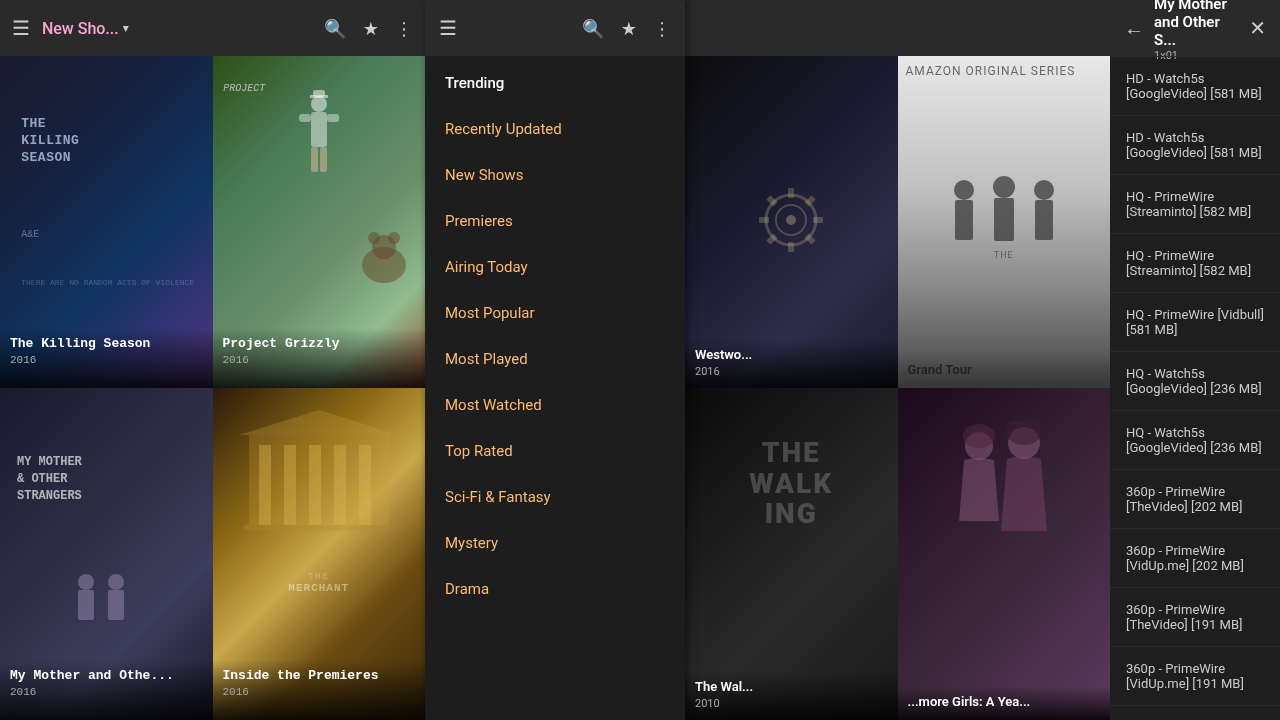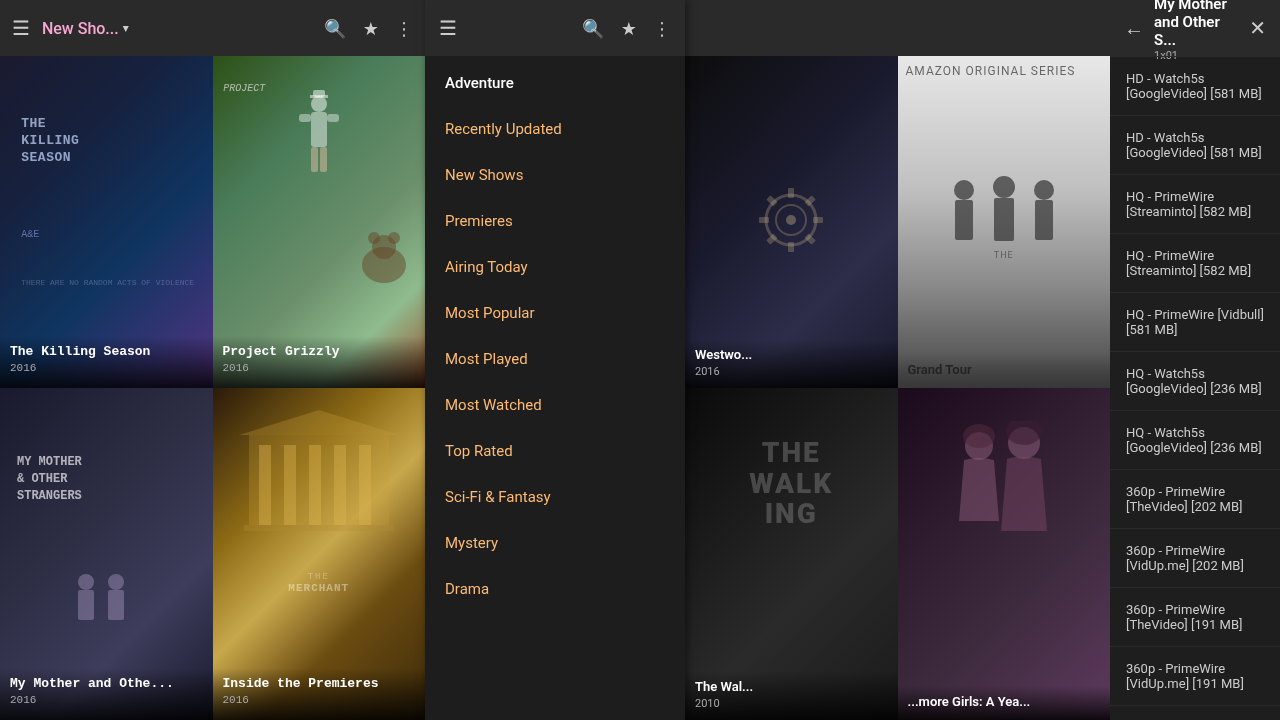--- a/index.html
+++ b/index.html
@@ -101,21 +101,21 @@
     }
     .show-merchant {
       background: linear-gradient(135deg, #2a1a0a 0%, #8b6914 30%, #c8a84b 50%, #6b4c11 70%, #3d2a0a 100%);
     }
 
     .show-card-info {
       position: absolute;
       bottom: 0;
       left: 0;
       right: 0;
-      padding: 8px 10px 14px;
+      padding: 8px 10px 22px;
       background: linear-gradient(transparent, rgba(0,0,0,0.85));
     }
 
     .show-title {
       font-size: 13px;
       font-weight: 600;
       color: #fff;
       line-height: 1.2;
     }
 
@@ -414,21 +414,21 @@
   <div class="middle-header">
     <span class="hamburger-icon">☰</span>
     <div class="header-icons">
       <span class="header-icon">🔍</span>
       <span class="header-icon">★</span>
       <span class="header-icon">⋮</span>
     </div>
   </div>
 
   <div class="menu-list">
-    <div class="menu-item active">Adventure</div>
+    <div class="menu-item active">Trending</div>
     <div class="menu-item">Recently Updated</div>
     <div class="menu-item">New Shows</div>
     <div class="menu-item">Premieres</div>
     <div class="menu-item">Airing Today</div>
     <div class="menu-item">Most Popular</div>
     <div class="menu-item">Most Played</div>
     <div class="menu-item">Most Watched</div>
     <div class="menu-item">Top Rated</div>
     <div class="menu-item">Sci-Fi &amp; Fantasy</div>
     <div class="menu-item">Mystery</div>

